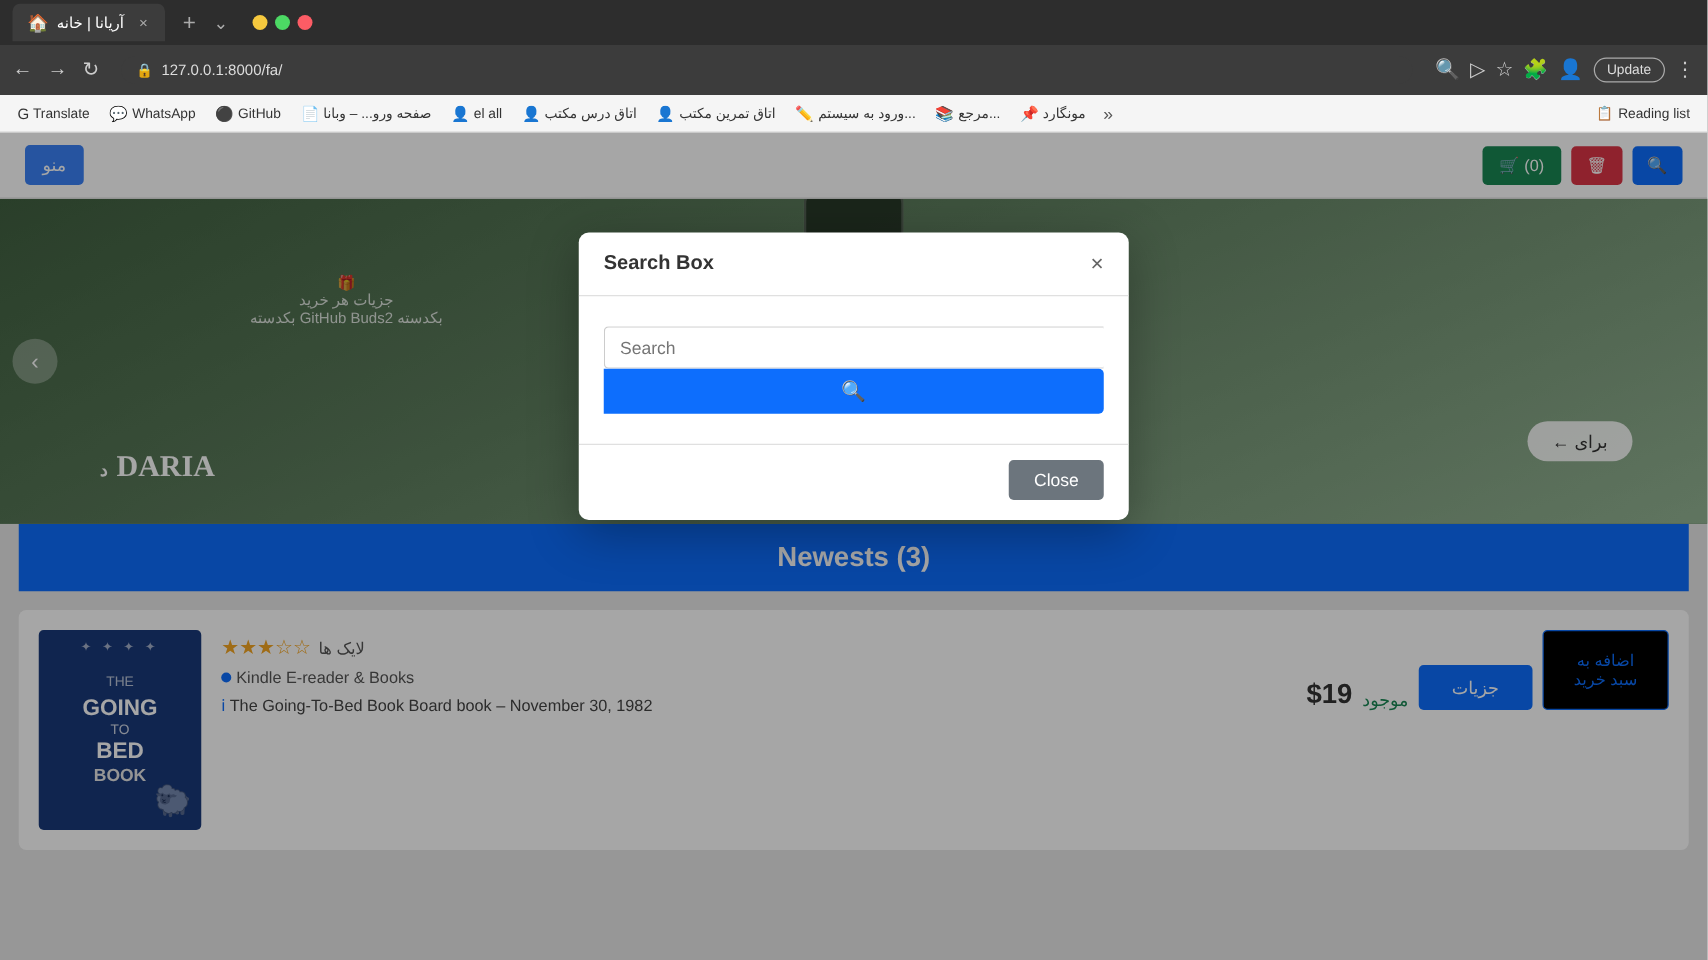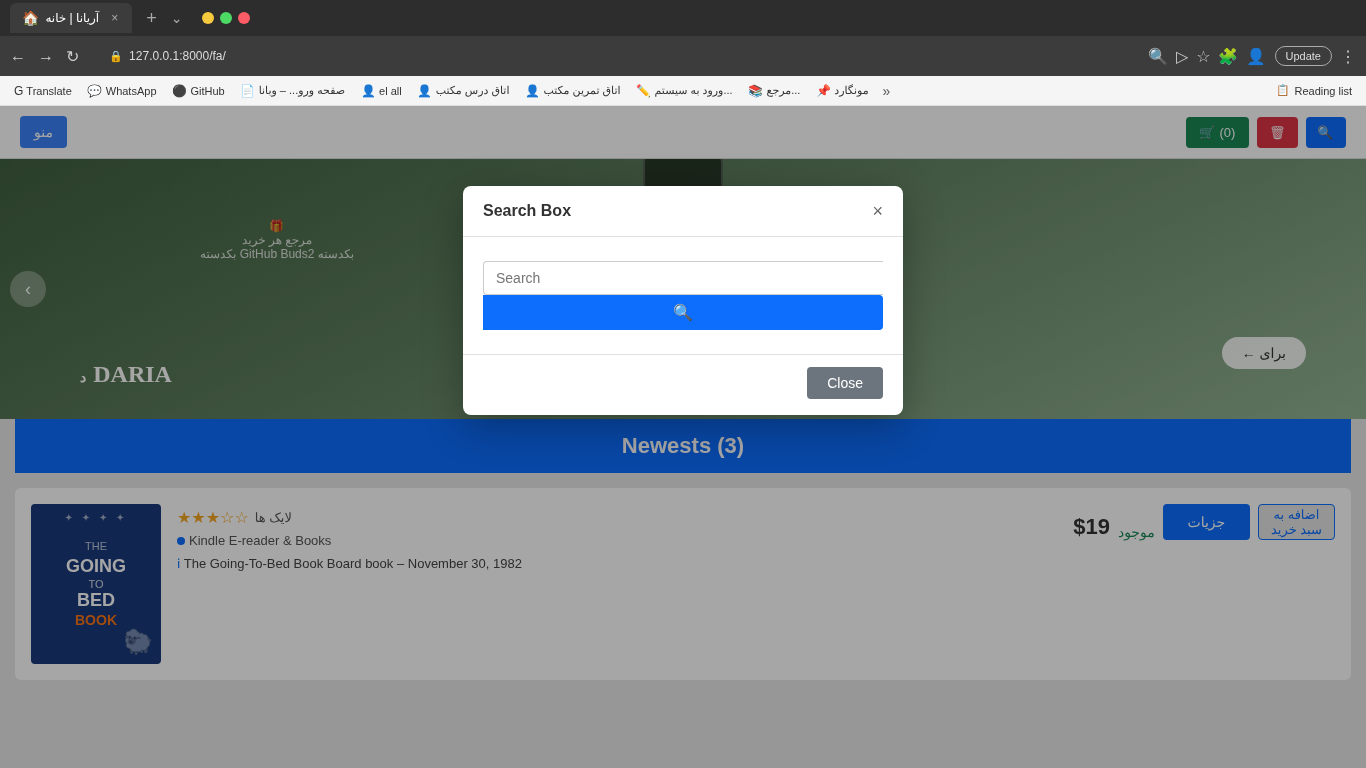--- a/index.html
+++ b/index.html
@@ -204,22 +204,22 @@
       gap: 8px; min-width: 140px;
     }
     .product-price { font-size: 22px; font-weight: bold; color: #333; }
     .product-availability { color: #198754; font-size: 14px; direction: rtl; }
     .details-btn {
       background: #0d6efd; color: #fff; border: none; border-radius: 4px;
       padding: 10px; font-size: 14px; cursor: pointer; width: 100%;
       direction: rtl;
     }
     .add-cart-btn {
-      background: #e5e5e5; color: #0d6efd; border: 1px solid #0d6efd; border-radius: 4px;
-      padding: 2px; font-size: 13px; cursor: pointer; width: 100%;
+      background: #000000; color: #0d6efd; border: 1px solid #0d6efd; border-radius: 4px;
+      padding: 16px; font-size: 13px; cursor: pointer; width: 100%;
       direction: rtl;
     }
 
     
     .modal-backdrop {
       position: absolute;
       top: 0; left: 0; right: 0; bottom: 0;
       background: rgba(0,0,0,0.35);
       z-index: 20;
       display: flex;
@@ -407,21 +407,21 @@
 
       <button class="carousel-prev">‹</button>
 
       <div class="carousel-logo">
         <span style="font-family:serif; font-size:14px;">ﺩ</span>
         <span style="font-size:24px; font-weight:bold;">DARIA</span>
       </div>
 
       <div class="carousel-gift">
         <div>🎁</div>
-        <div>مرجع هر خرید</div>
+        <div>جزیات هر خرید</div>
         <div>بکدسته GitHub Buds2 بکدسته</div>
       </div>
 
       <div class="carousel-indicators">
         <div class="indicator"></div>
         <div class="indicator active"></div>
         <div class="indicator"></div>
       </div>
     </div>
   </div>
@@ -432,21 +432,21 @@
 
   <div class="products-section">
     <div class="product-card">
 
       <div class="book-cover-img">
         <div class="book-stars-deco">✦ ✦ ✦ ✦</div>
         <div style="font-size:11px; color:rgba(255,255,255,0.7); margin-bottom:4px; text-align:center;">THE</div>
         <div style="font-size:18px; font-weight:bold; color:#fff; text-align:center; line-height:1.2;">GOING</div>
         <div style="font-size:11px; color:rgba(255,255,255,0.8); text-align:center;">TO</div>
         <div style="font-size:18px; font-weight:bold; color:#fff; text-align:center; line-height:1.2;">BED</div>
-        <div style="font-size:14px; font-weight:bold; color:#f97316; text-align:center;">BOOK</div>
+        <div style="font-size:14px; font-weight:bold; color:#e5e5e5; text-align:center;">BOOK</div>
         <div style="position:absolute; bottom:8px; right:8px; font-size:24px; opacity:0.4;">🐑</div>
       </div>
 
       <div class="product-info">
         <div style="display:flex; align-items:center; gap:6px; margin-top:4px;">
           <span class="product-stars">★★★☆☆</span>
           <span class="product-likes">لایک ها</span>
         </div>
         <div class="product-category">
           <span class="cat-dot"></span>

